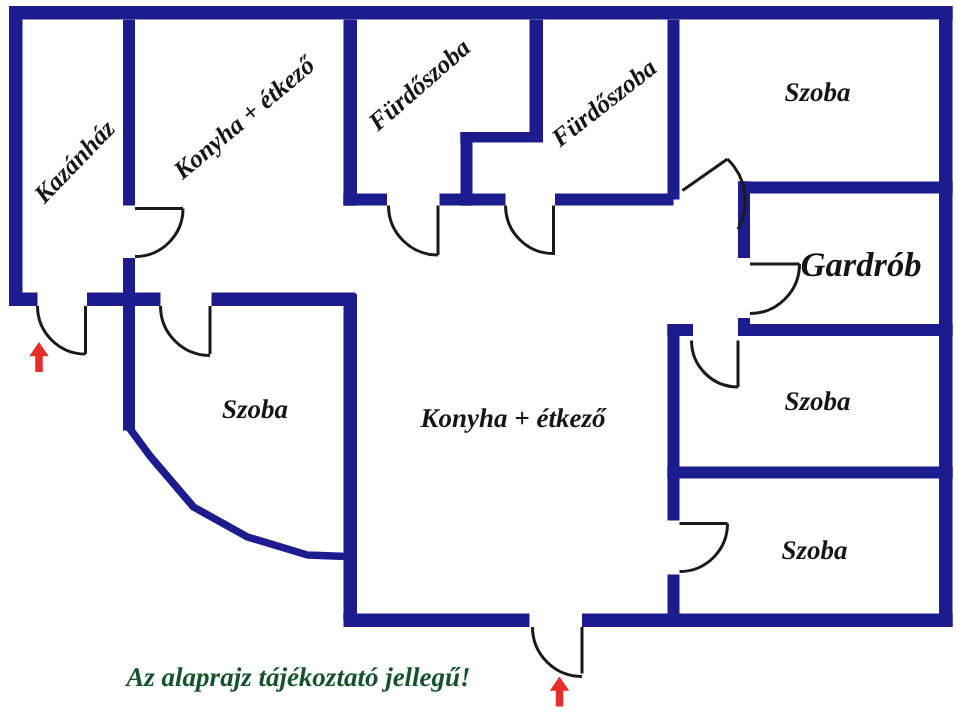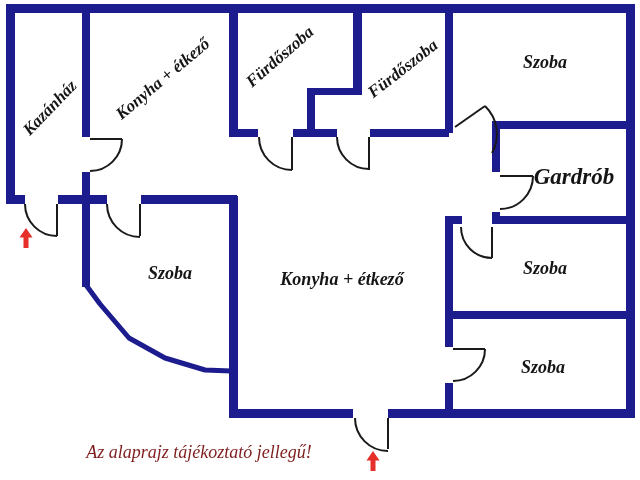--- a/index.html
+++ b/index.html
@@ -17,24 +17,24 @@
     font-weight:bold;
     font-style:italic;
     color:#151515;
     white-space:nowrap;
     transform-origin:center center;
   }
   .note{
     position:absolute;
     left:199px;top:452px;
     transform:translate(-50%,-50%);
-    font-weight:normal;
+    font-weight:bold;
     font-style:italic;
     font-size:18px;
-    color:#7f1d1d;
+    color:#14532d;
     white-space:nowrap;
   }
 </style>
 </head>
 <body>
 
 <div class="stage">
   <svg id="plan-svg" width="640" height="480" viewBox="0 0 640 480">
       <rect x="6" y="4" width="629" height="9" fill="#1c1c8f"></rect>
       <rect x="6" y="4" width="9" height="197" fill="#1c1c8f"></rect>

